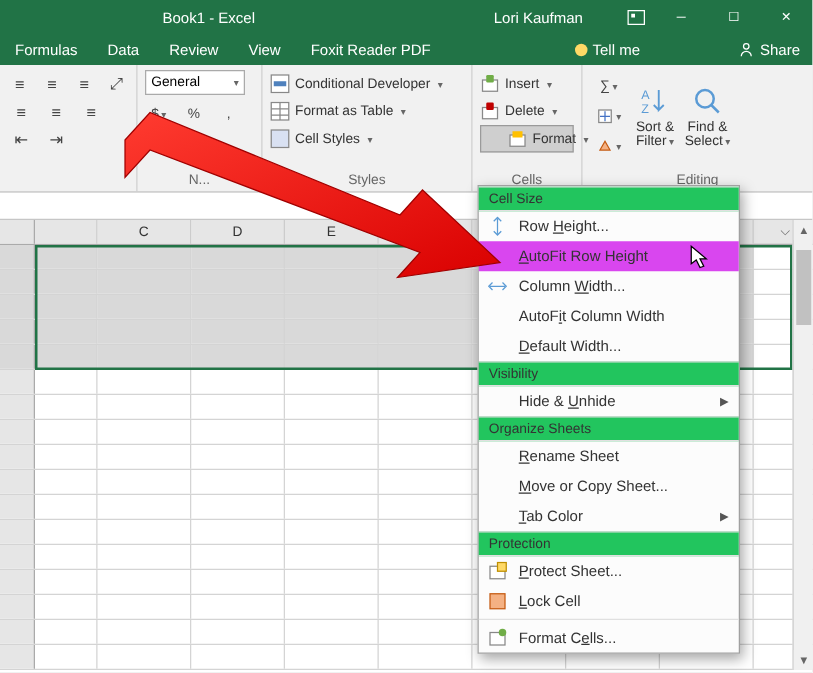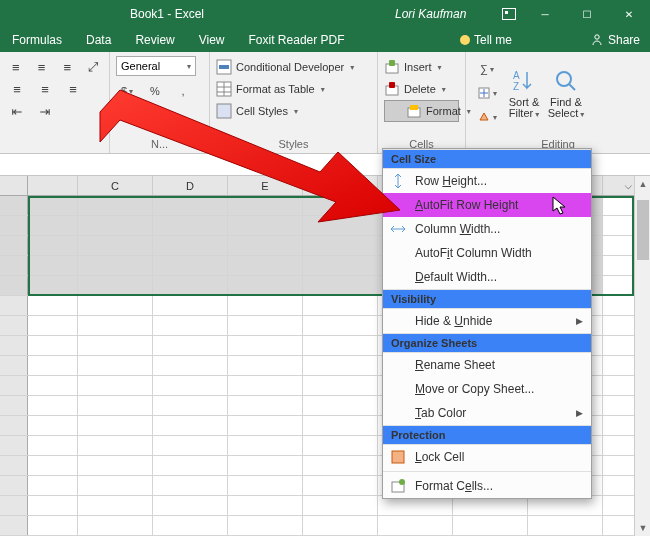--- a/index.html
+++ b/index.html
@@ -1,21 +1,21 @@
 <!DOCTYPE html>
 <html><head>
 <meta charset="utf-8">
 <style>
   * { box-sizing: border-box; margin: 0; padding: 0; font-family: "Segoe UI", Arial, sans-serif; }
   body { width: 650px; height: 538px; background: #d9d9d9; overflow: hidden; position: relative; }
 
   
   .titlebar { height: 28px; background: #217346; display: flex; align-items: center; color: #fff; font-size: 12px; position: relative; }
   .titlebar .title-left { position: absolute; left: 130px; }
-  .titlebar .title-user { position: absolute; left: 395px; font-style: italic; }
+  .titlebar .title-user { position: absolute; left: 395px; }
   .titlebar .win-controls { position: absolute; right: 0; display: flex; }
   .titlebar .win-btn { width: 42px; height: 28px; display: flex; align-items: center; justify-content: center; font-size: 10px; color: #fff; }
   .titlebar .ribbon-display { width: 30px; height: 28px; display: flex; align-items: center; justify-content: center; }
   .ribbon-icon-box { width: 14px; height: 12px; border: 1px solid #fff; position: relative; }
   .ribbon-icon-box::after { content:""; position:absolute; top:2px; left:2px; width:3px; height:3px; background:#fff; }
 
   
   .tabs { height: 24px; background: #217346; display: flex; align-items: center; color: #fff; font-size: 12px; position: relative; }
   .tabs .tab { padding: 0 12px; height: 100%; display: flex; align-items: center; }
   .tabs .tell-me { position: absolute; left: 460px; display: flex; align-items: center; gap: 4px; }
@@ -61,21 +61,21 @@
   .grid-row.sel .rowh { background: #d9d9d9; }
   .sel-border { position: absolute; border: 2px solid #217346; pointer-events: none; }
 
   
   .vscroll { position: absolute; right: 0; top: 176px; width: 16px; height: 360px; background: #f0f0f0; border-left: 1px solid #ccc; }
   .vscroll .thumb { position: absolute; left: 2px; top: 24px; width: 12px; height: 60px; background: #c1c1c1; }
   .vscroll .arr { position:absolute; left:0; width:16px; height:16px; display:flex; align-items:center; justify-content:center; font-size:9px; color:#666; background:#f0f0f0; }
 
   
   .format-menu { position: absolute; left: 382px; top: 148px; width: 210px; background: #fcfcfc; border: 1px solid #a0a0a0; box-shadow: 2px 4px 10px rgba(0,0,0,.35); font-size: 12px; color: #333; z-index: 50; }
-  .format-menu .section { background: #3b82f6; padding: 3px 8px; font-weight: 700; font-size: 11px; border-top: 1px solid #e0e0e0; border-bottom: 1px solid #e0e0e0; }
+  .format-menu .section { background: #22c55e; padding: 3px 8px; font-weight: 400; font-size: 11px; border-top: 1px solid #e0e0e0; border-bottom: 1px solid #e0e0e0; }
   .format-menu .mi { padding: 4px 8px 4px 32px; position: relative; display: flex; align-items: center; justify-content: space-between; height: 24px; }
   .format-menu .mi .mi-icon { position: absolute; left: 6px; width: 18px; height: 18px; display: inline-flex; align-items:center; justify-content:center; font-size: 12px; color:#666; }
   .format-menu .mi.hover { background: #d946ef; }
   .format-menu .mi .sub { font-size: 9px; color: #555; }
   .format-menu hr { border: none; border-top: 1px solid #e0e0e0; margin: 2px 0; }
   .ul { text-decoration: underline; }
 
   
   .arrow-overlay { position: absolute; left: 60px; top: 72px; width: 360px; height: 170px; z-index: 60; pointer-events: none; }
 
@@ -532,20 +532,29 @@
     <span><span class="ul">M</span>ove or Copy Sheet...</span>
   </div>
   <div class="mi">
     <span><span class="ul">T</span>ab Color</span>
     <span class="sub">▶</span>
   </div>
   <div class="section">Protection</div>
   <div class="mi">
     <span class="mi-icon">
       <svg width="16" height="16">
+          <rect x="2" y="4" width="12" height="10" fill="#fff" stroke="#888"></rect>
+          <rect x="8" y="1" width="7" height="7" fill="#ffd966" stroke="#bf8f00"></rect>
+        </svg>
+    </span>
+    <span><span class="ul">P</span>rotect Sheet...</span>
+  </div>
+  <div class="mi">
+    <span class="mi-icon">
+      <svg width="16" height="16">
           <rect x="2" y="2" width="12" height="12" fill="#f4b183" stroke="#c55a11"></rect>
         </svg>
     </span>
     <span><span class="ul">L</span>ock Cell</span>
   </div>
   <hr>
   <div class="mi">
     <span class="mi-icon">
       <svg width="16" height="16">
           <rect x="2" y="4" width="12" height="10" fill="#fff" stroke="#888"></rect>

